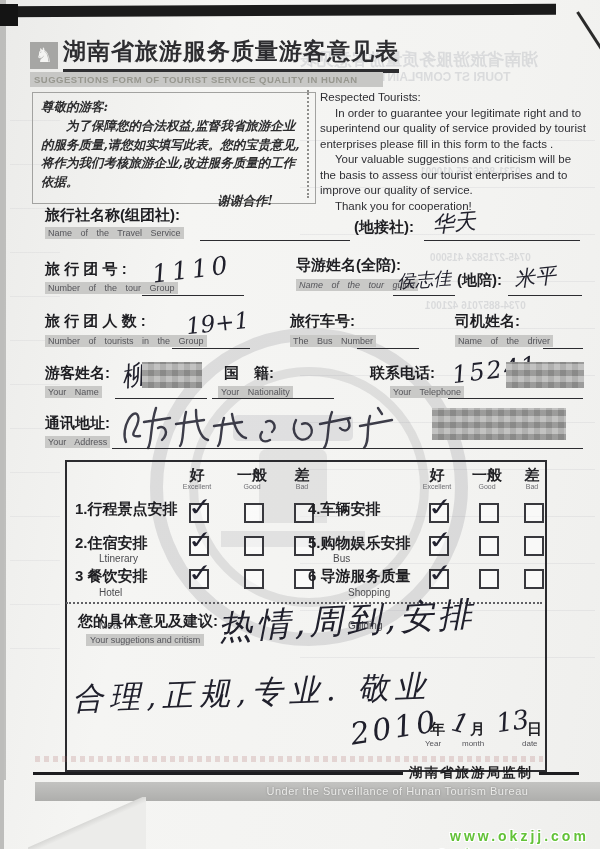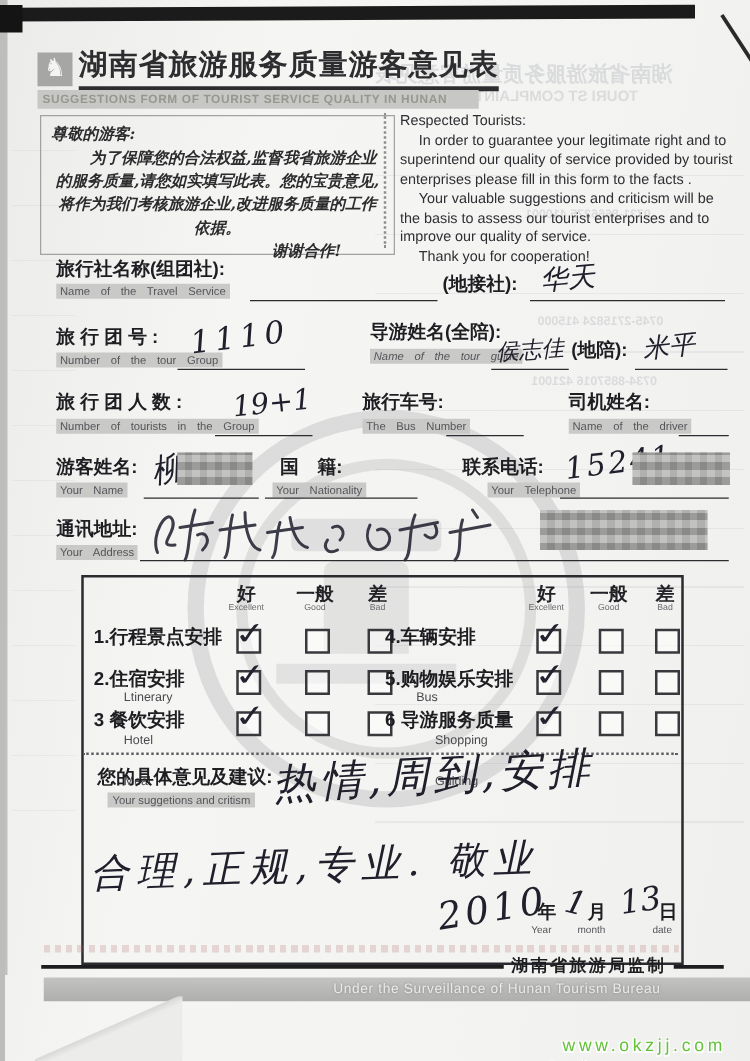--- a/index.html
+++ b/index.html
@@ -27,21 +27,21 @@
   .seal-b{position:absolute;left:96px;top:108px;width:68px;height:74px;background:rgba(120,120,128,.14);border-radius:8px 8px 0 0;}
   .seal-c{position:absolute;left:58px;top:190px;width:144px;height:16px;background:rgba(120,120,128,.15);}
 
   
   .logo-box{left:30px;top:42px;width:28px;height:27px;background:#a6a6a4;color:#f4f4f2;font-size:20px;line-height:27px;text-align:center;}
   .title{left:63px;top:36px;font-size:23px;font-weight:bold;color:#2d2d30;letter-spacing:1px;border-bottom:4px solid #2d2d30;padding-bottom:2px;}
   .subtitle{left:30px;top:72px;width:345px;background:#c7c7c5;color:#97978f;font-size:9.5px;font-weight:bold;padding:2px 4px;letter-spacing:.5px;}
 
   
   .cn-box{left:32px;top:92px;width:266px;height:100px;border:1px solid #a2a2a0;padding:5px 8px;font-family:"DejaVu Serif",serif;font-style:italic;font-weight:bold;color:#2c2c2e;font-size:12.5px;line-height:1.5;}
-  .cn-body{text-indent:2em;text-align:center;}
+  .cn-body{text-indent:2em;}
   .cn-sign{text-align:right;padding-right:34px;}
   .dot-div{left:307px;top:90px;height:108px;border-left:2px dotted #8d8d8b;}
   .en-box{left:320px;top:90px;width:266px;color:#2e2e33;font-size:11.5px;line-height:1.35;}
   .en-box p{margin:0;text-indent:1.3em;}
   .en-box p.first{text-indent:0;}
 
   
   .lbl{font-weight:bold;color:#1e1e22;font-size:15px;white-space:nowrap;}
   .sub{background:#c9c9c7;color:#55555a;font-size:9px;padding:1px 3px;white-space:nowrap;word-spacing:6px;}
   .sub.plain{background:transparent;color:#4a4a4e;font-size:10px;word-spacing:2px;margin-top:32px;}
@@ -63,21 +63,21 @@
   .date-cn{font-weight:bold;font-size:15px;color:#1e1e22;}
   .date-en{font-size:8px;color:#55555a;}
 
   
   .footnote{left:35px;top:756px;width:508px;height:6px;opacity:.45;background:repeating-linear-gradient(90deg,rgba(165,90,90,.45) 0 5px,transparent 5px 9px);}
   .rule-row{left:33px;top:764px;width:565px;height:18px;display:flex;align-items:center;}
   .rule-seg{border-top:3px solid #1d1d20;flex:0 0 auto;}
   .sup-cn{font-weight:bold;font-size:13.5px;color:#1d1d20;letter-spacing:2px;margin:0 6px;white-space:nowrap;}
   .gray-bar{left:35px;top:782px;width:565px;height:19px;background:linear-gradient(#c3c3c1,#aeaeac);color:#ebebe9;font-size:11px;line-height:19px;text-align:center;padding-left:160px;box-sizing:border-box;letter-spacing:.5px;text-shadow:0 0 2px rgba(120,120,120,.8);}
   .site-name{left:428px;top:797px;font-size:26px;font-weight:bold;color:#4fb32a;font-family:"DejaVu Serif",serif;letter-spacing:2px;text-shadow:-1px -1px 0 #fff,1px -1px 0 #fff,-1px 1px 0 #fff,1px 1px 0 #fff;margin-top:48px;}
-  .site-url{left:450px;top:828px;font-size:14px;font-weight:normal;color:#63c238;letter-spacing:3px;text-shadow:-1px -1px 0 #fff,1px -1px 0 #fff,-1px 1px 0 #fff,1px 1px 0 #fff;}
+  .site-url{left:450px;top:828px;font-size:14px;font-weight:bold;color:#63c238;letter-spacing:3px;text-shadow:-1px -1px 0 #fff,1px -1px 0 #fff,-1px 1px 0 #fff,1px 1px 0 #fff;}
 </style>
 </head>
 <body>
 
 <div id="scan">
 
   <div class="abs bg-lines"></div>
   <div class="abs bg-lines2"></div>
   <div class="abs mirror" style="left:300px;top:48px;font-size:17px;">湖南省旅游服务质量游客意见表</div>
   <div class="abs mirror" style="left:380px;top:70px;font-size:12px;">TOURI ST COMPLAINT</div>

